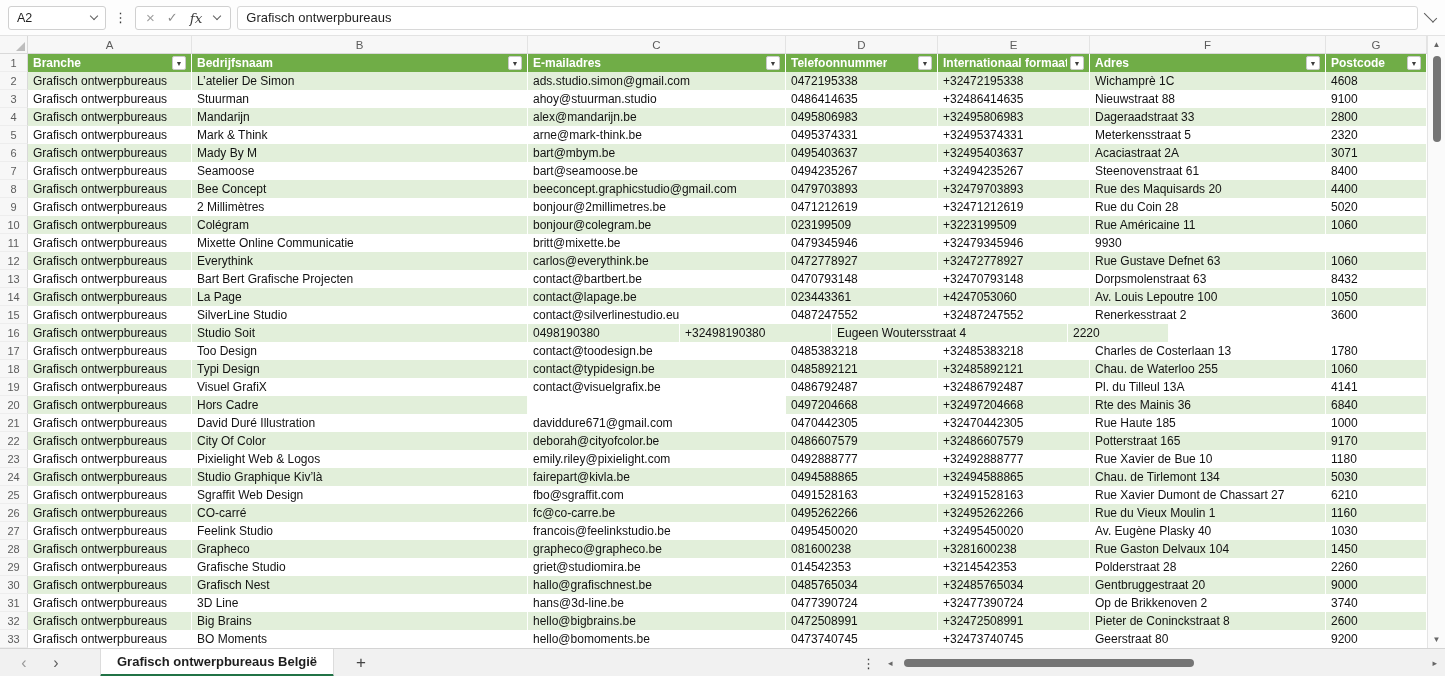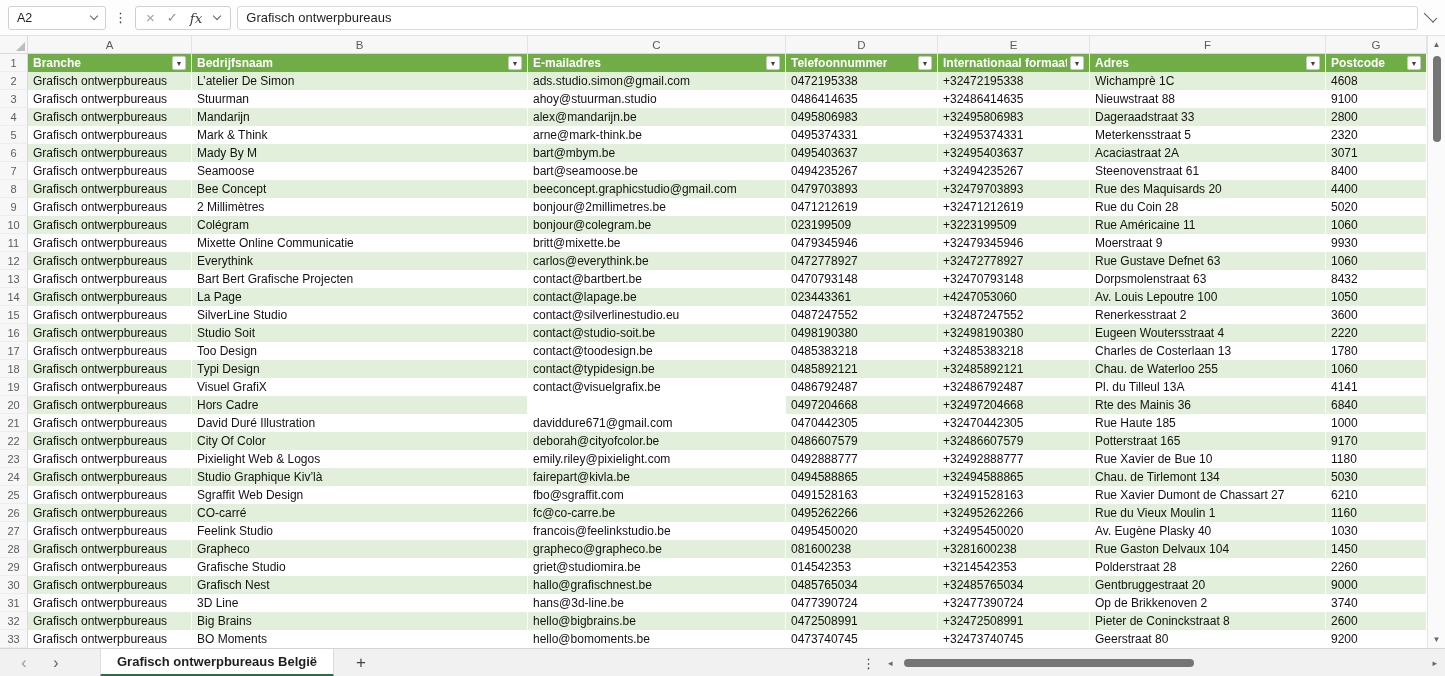--- a/index.html
+++ b/index.html
@@ -225,21 +225,20 @@
           <div class="cell" style="width: 236px;">Rue Américaine 11</div>
           <div class="cell" style="width: 101px;">1060</div>
         </div>
         <div class="row">
           <div class="gutter">11</div>
           <div class="cell" style="width: 164px;">Grafisch ontwerpbureaus</div>
           <div class="cell" style="width: 336px;">Mixette Online Communicatie</div>
           <div class="cell" style="width: 258px;">britt@mixette.be</div>
           <div class="cell" style="width: 152px;">0479345946</div>
           <div class="cell" style="width: 152px;">+32479345946</div>
-          <div class="cell" style="width: 236px;">Moerstraat 9</div>
           <div class="cell" style="width: 101px;">9930</div>
         </div>
         <div class="row band">
           <div class="gutter">12</div>
           <div class="cell" style="width: 164px;">Grafisch ontwerpbureaus</div>
           <div class="cell" style="width: 336px;">Everythink</div>
           <div class="cell" style="width: 258px;">carlos@everythink.be</div>
           <div class="cell" style="width: 152px;">0472778927</div>
           <div class="cell" style="width: 152px;">+32472778927</div>
           <div class="cell" style="width: 236px;">Rue Gustave Defnet 63</div>
@@ -272,21 +271,20 @@
           <div class="cell" style="width: 258px;">contact@silverlinestudio.eu</div>
           <div class="cell" style="width: 152px;">0487247552</div>
           <div class="cell" style="width: 152px;">+32487247552</div>
           <div class="cell" style="width: 236px;">Renerkesstraat 2</div>
           <div class="cell" style="width: 101px;">3600</div>
         </div>
         <div class="row band">
           <div class="gutter">16</div>
           <div class="cell" style="width: 164px;">Grafisch ontwerpbureaus</div>
           <div class="cell" style="width: 336px;">Studio Soit</div>
-          <div class="cell" style="width: 258px;">contact@studio-soit.be</div>
           <div class="cell" style="width: 152px;">0498190380</div>
           <div class="cell" style="width: 152px;">+32498190380</div>
           <div class="cell" style="width: 236px;">Eugeen Woutersstraat 4</div>
           <div class="cell" style="width: 101px;">2220</div>
         </div>
         <div class="row">
           <div class="gutter">17</div>
           <div class="cell" style="width: 164px;">Grafisch ontwerpbureaus</div>
           <div class="cell" style="width: 336px;">Too Design</div>
           <div class="cell" style="width: 258px;">contact@toodesign.be</div>

